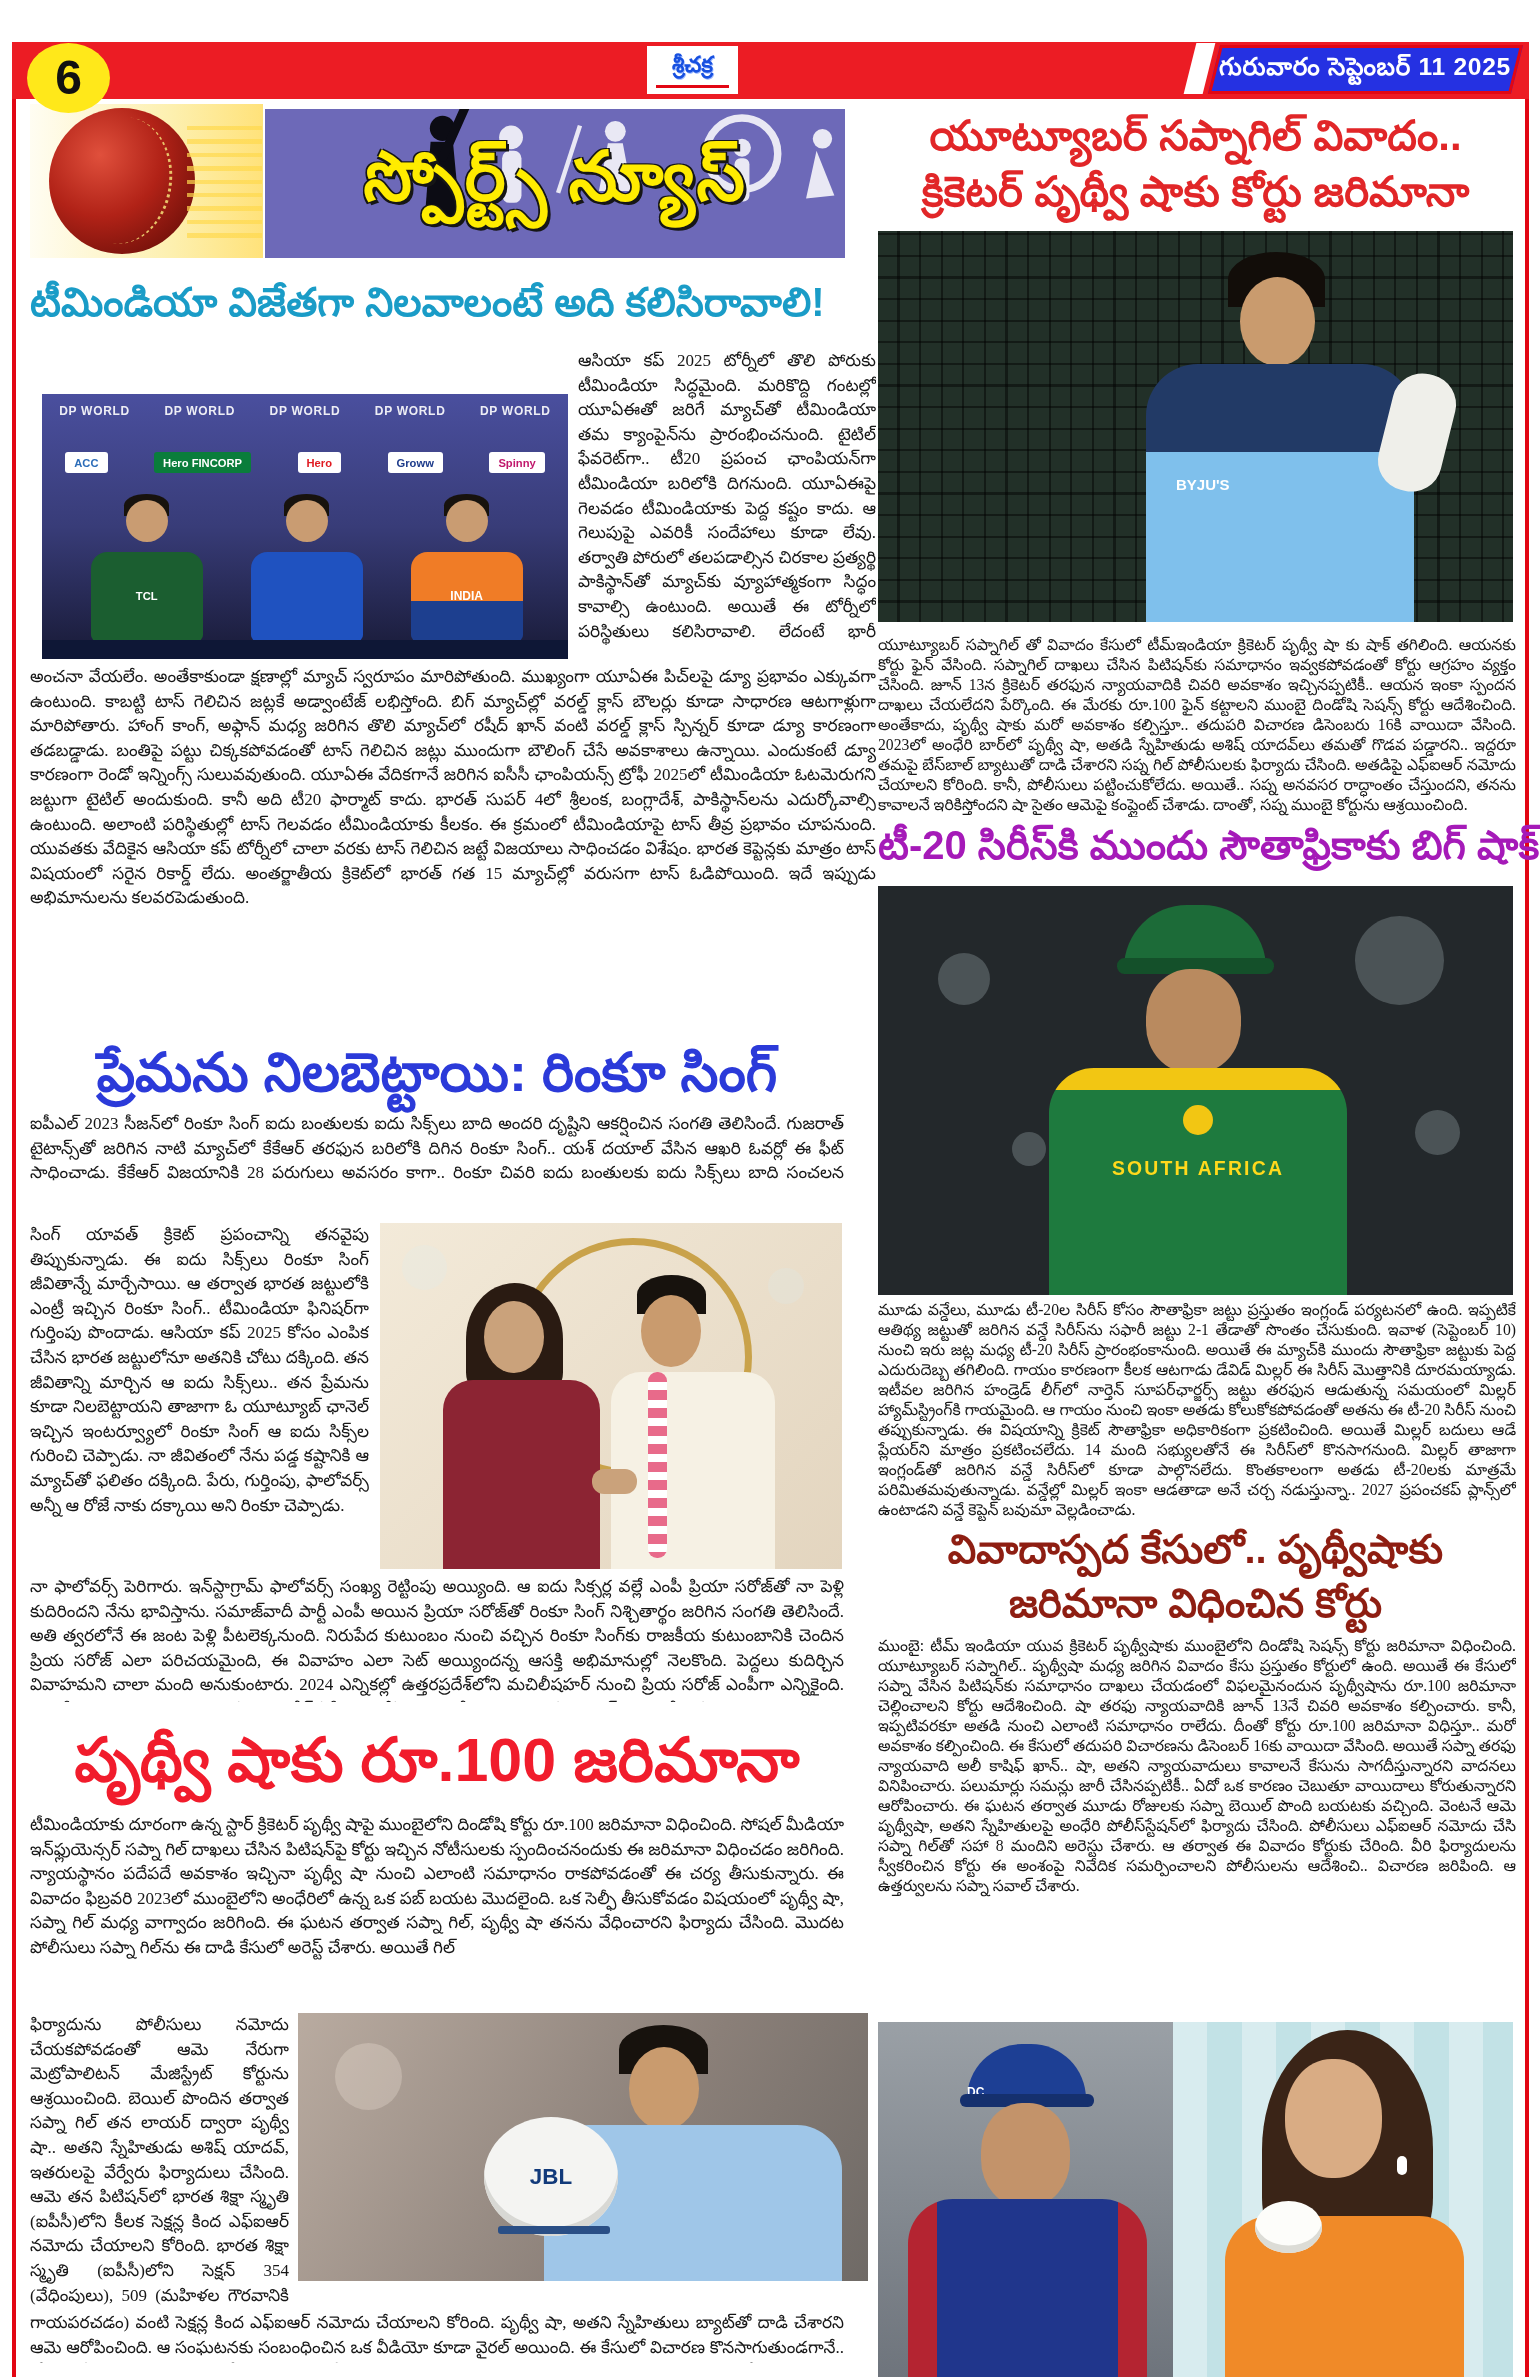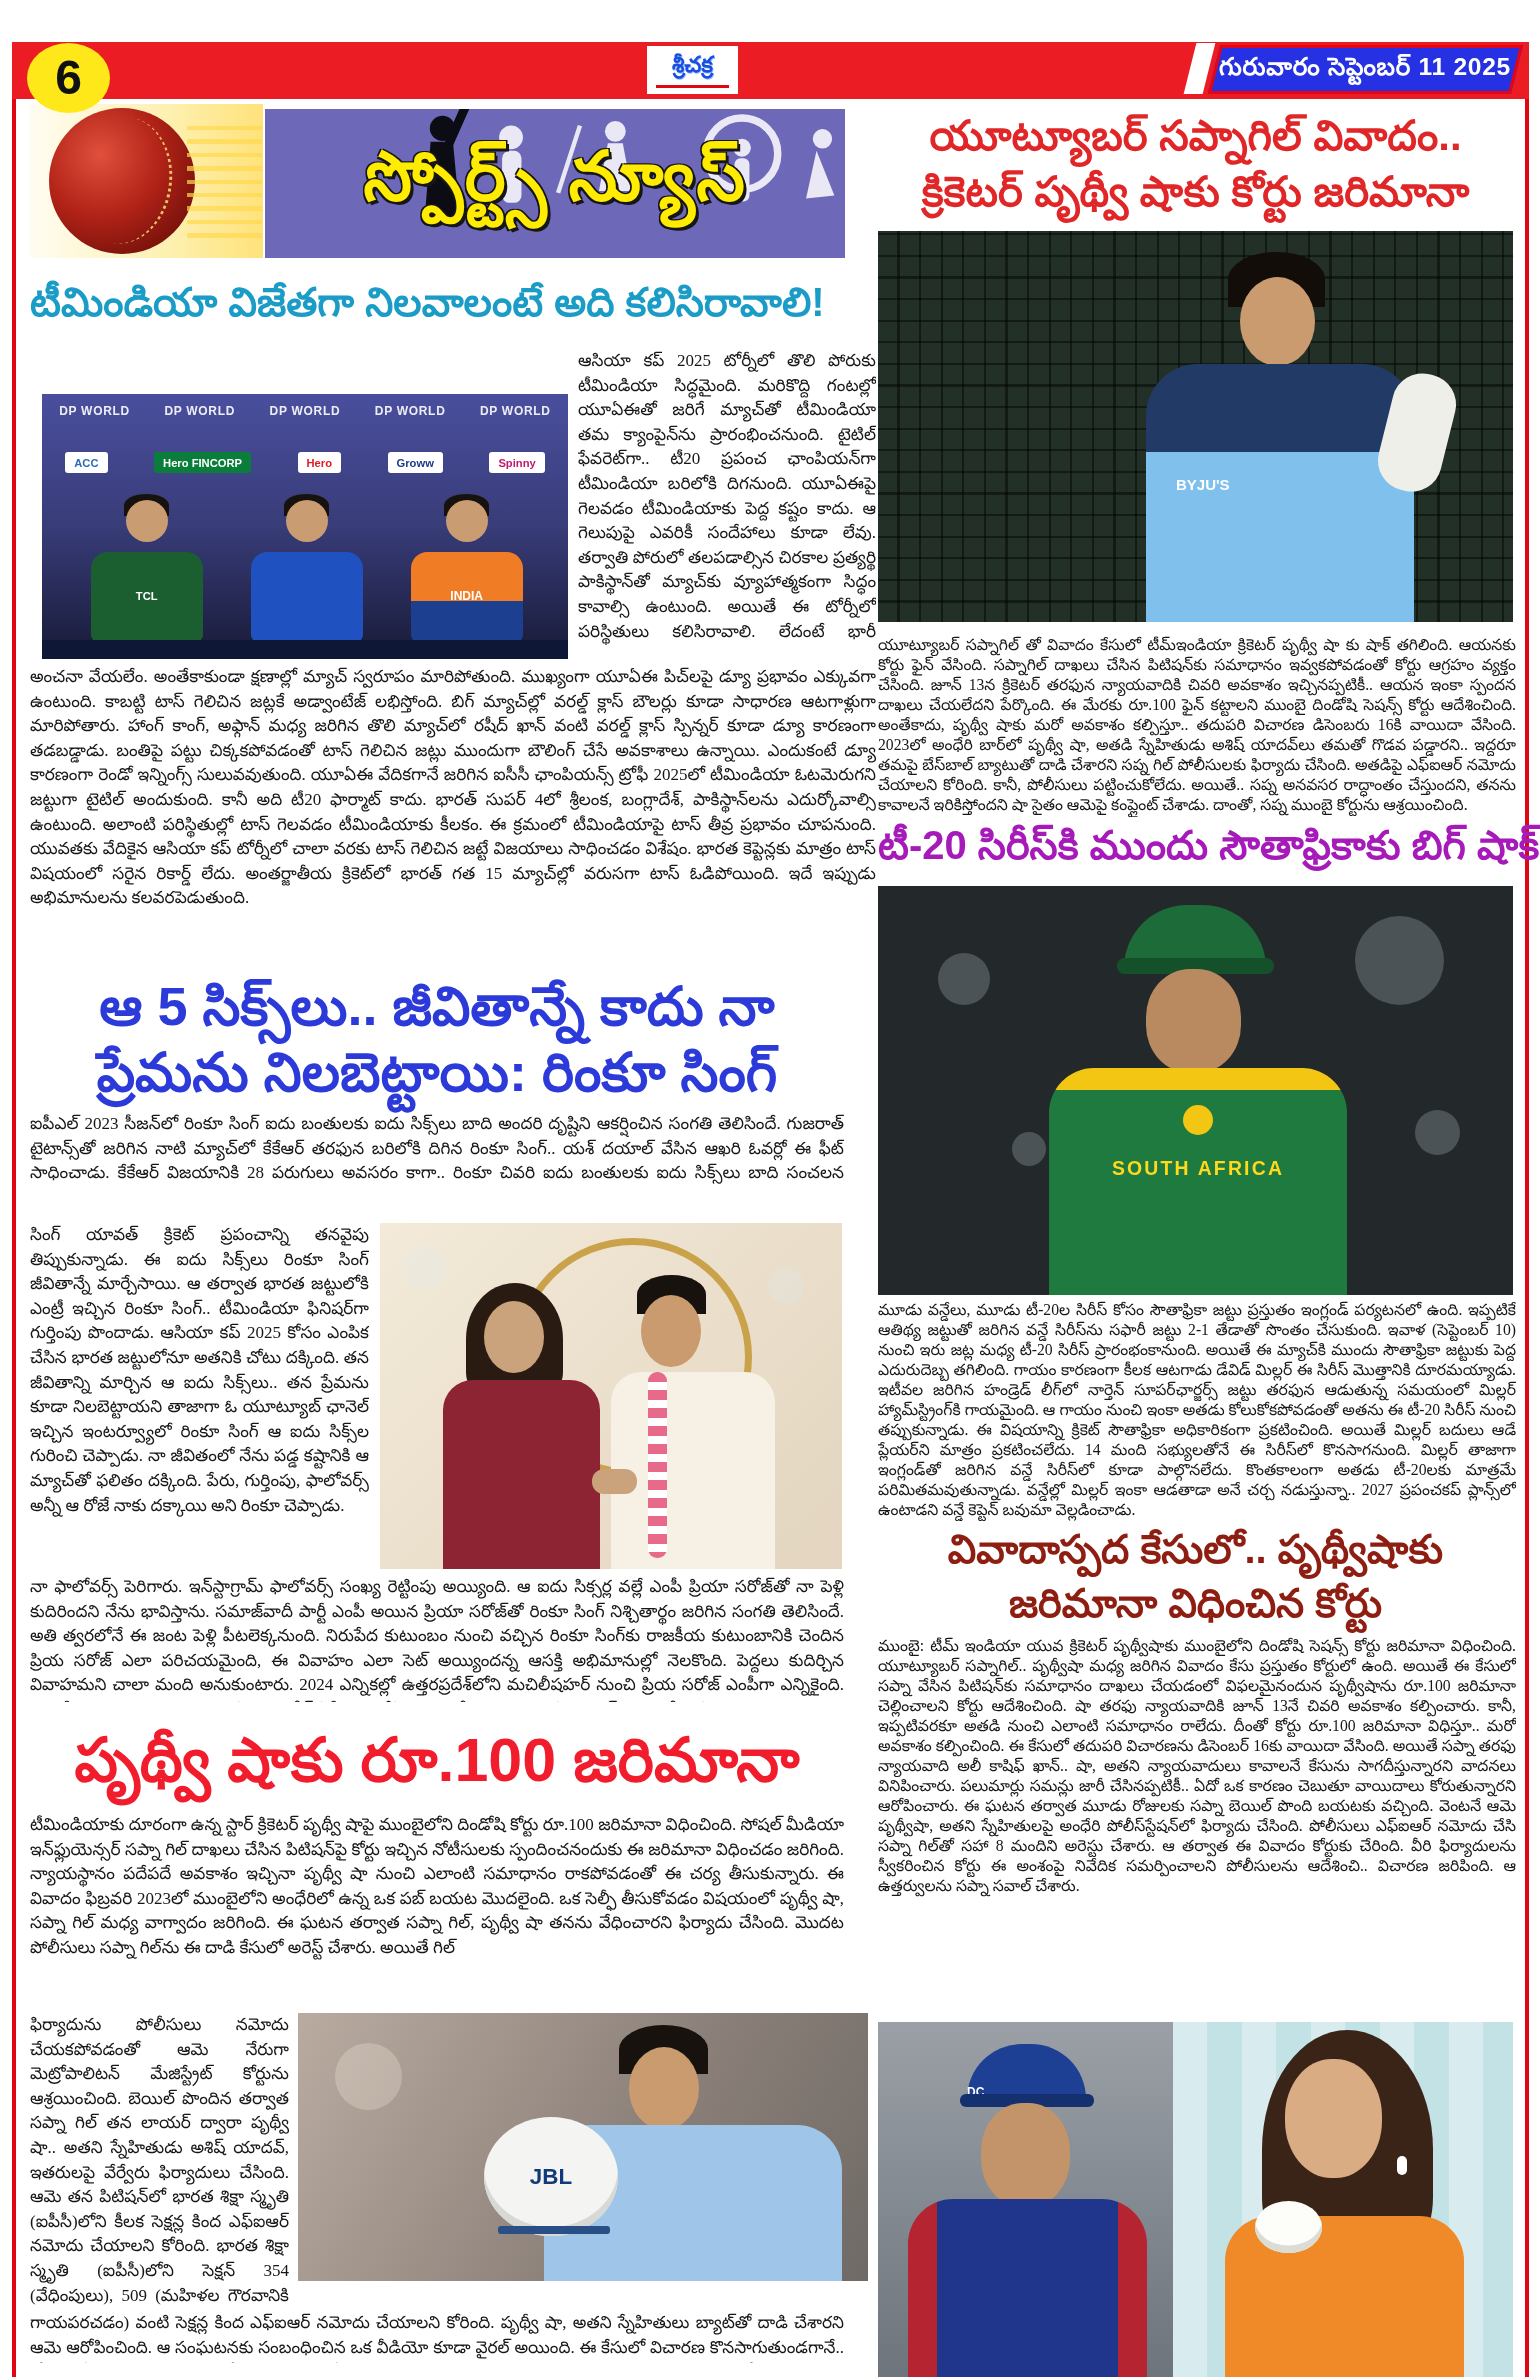--- a/index.html
+++ b/index.html
@@ -157,21 +157,20 @@
       <div class="torso" style="background:linear-gradient(180deg,#f07c26 0 55%,#1d3f8f 55% 100%);font-size:12px;">
         <span>INDIA</span>
       </div>
     </div>
     <div class="seatband"></div>
   </div>
 
   <div class="body" style="left:578px;top:349px;width:298px;height:297px;">ఆసియా కప్ 2025 టోర్నీలో తొలి పోరుకు టీమిండియా సిద్ధమైంది. మరికొద్ది గంటల్లో యూఏఈతో జరిగే మ్యాచ్‌తో టీమిండియా తమ క్యాంపైన్‌ను ప్రారంభించనుంది. టైటిల్ ఫేవరెట్‌గా.. టీ20 ప్రపంచ ఛాంపియన్‌గా టీమిండియా బరిలోకి దిగనుంది. యూఏఈపై గెలవడం టీమిండియాకు పెద్ద కష్టం కాదు. ఆ గెలుపుపై ఎవరికీ సందేహాలు కూడా లేవు. తర్వాతి పోరులో తలపడాల్సిన చిరకాల ప్రత్యర్థి పాకిస్థాన్‌తో మ్యాచ్‌కు వ్యూహాత్మకంగా సిద్ధం కావాల్సి ఉంటుంది. అయితే ఈ టోర్నీలో పరిస్థితులు కలిసిరావాలి. లేదంటే భారీ పరిణామాలు తప్పవు. ఎందుకంటే టీ20లో ఏ జట్టునూ</div>
   <div class="body" style="left:30px;top:665px;width:846px;height:301px;">అంచనా వేయలేం. అంతేకాకుండా క్షణాల్లో మ్యాచ్ స్వరూపం మారిపోతుంది. ముఖ్యంగా యూఏఈ పిచ్‌లపై డ్యూ ప్రభావం ఎక్కువగా ఉంటుంది. కాబట్టి టాస్ గెలిచిన జట్లకే అడ్వాంటేజ్ లభిస్తోంది. బిగ్ మ్యాచ్‌ల్లో వరల్డ్ క్లాస్ బౌలర్లు కూడా సాధారణ ఆటగాళ్లుగా మారిపోతారు. హాంగ్ కాంగ్, అఫ్గాన్ మధ్య జరిగిన తొలి మ్యాచ్‌లో రషీద్ ఖాన్ వంటి వరల్డ్ క్లాస్ స్పిన్నర్ కూడా డ్యూ కారణంగా తడబడ్డాడు. బంతిపై పట్టు చిక్కకపోవడంతో టాస్ గెలిచిన జట్లు ముందుగా బౌలింగ్ చేసే అవకాశాలు ఉన్నాయి. ఎందుకంటే డ్యూ కారణంగా రెండో ఇన్నింగ్స్ సులువవుతుంది. యూఏఈ వేదికగానే జరిగిన ఐసీసీ ఛాంపియన్స్ ట్రోఫీ 2025లో టీమిండియా ఓటమెరుగని జట్టుగా టైటిల్ అందుకుంది. కానీ అది టీ20 ఫార్మాట్ కాదు. భారత్ సుపర్ 4లో శ్రీలంక, బంగ్లాదేశ్, పాకిస్థాన్‌లను ఎదుర్కోవాల్సి ఉంటుంది. అలాంటి పరిస్థితుల్లో టాస్ గెలవడం టీమిండియాకు కీలకం. ఈ క్రమంలో టీమిండియాపై టాస్ తీవ్ర ప్రభావం చూపనుంది. యువతకు వేదికైన ఆసియా కప్ టోర్నీలో చాలా వరకు టాస్ గెలిచిన జట్టే విజయాలు సాధించడం విశేషం. భారత కెప్టెన్లకు మాత్రం టాస్ విషయంలో సరైన రికార్డ్ లేదు. అంతర్జాతీయ క్రికెట్‌లో భారత్ గత 15 మ్యాచ్‌ల్లో వరుసగా టాస్ ఓడిపోయింది. ఇదే ఇప్పుడు అభిమానులను కలవరపెడుతుంది.</div>
 
-  <div class="h-blue" style="top:975px;">ఆ 5 సిక్స్‌లు.. జీవితాన్నే కాదు నా</div>
   <div class="h-blue" style="top:1041px;">ప్రేమను నిలబెట్టాయి: రింకూ సింగ్</div>
   <div class="body" style="left:30px;top:1112px;width:814px;height:76px;">ఐపీఎల్ 2023 సీజన్‌లో రింకూ సింగ్ ఐదు బంతులకు ఐదు సిక్స్‌లు బాది అందరి దృష్టిని ఆకర్షించిన సంగతి తెలిసిందే. గుజరాత్ టైటాన్స్‌తో జరిగిన నాటి మ్యాచ్‌లో కేకేఆర్ తరఫున బరిలోకి దిగిన రింకూ సింగ్.. యశ్ దయాల్ వేసిన ఆఖరి ఓవర్లో ఈ ఫీట్ సాధించాడు. కేకేఆర్ విజయానికి 28 పరుగులు అవసరం కాగా.. రింకూ చివరి ఐదు బంతులకు ఐదు సిక్స్‌లు బాది సంచలన విజయాన్ని అందించాడు. ఈ విధ్వంసక ఇన్నింగ్స్‌తో రింకూ</div>
 
   <div class="photo" style="left:380px;top:1223px;width:462px;height:346px;background:linear-gradient(135deg,#f3ead9,#e3d5bf);" aria-label="Rinku Singh with MP Priya Saroj at their engagement ceremony">
     <div class="bokeh" style="left:22.4px;top:22.4px;width:45px;height:45px;"></div>
     <div class="bokeh" style="left:388px;top:45px;width:36px;height:36px;"></div>
     <div class="bokeh" style="left:328px;top:246px;width:52px;height:52px;"></div>
     <div class="abs" style="left:134px;top:15px;width:224px;height:224px;border:7.5px solid #c9a24a;border-radius:50%;"></div>
     <div class="abs" style="left:86px;top:60px;width:97px;height:112px;border-radius:50% 50% 20% 20%;background:#2a1b12;"></div>
     <div class="abs" style="left:104px;top:78px;width:60px;height:72px;border-radius:50%;background:#caa27b;"></div>

